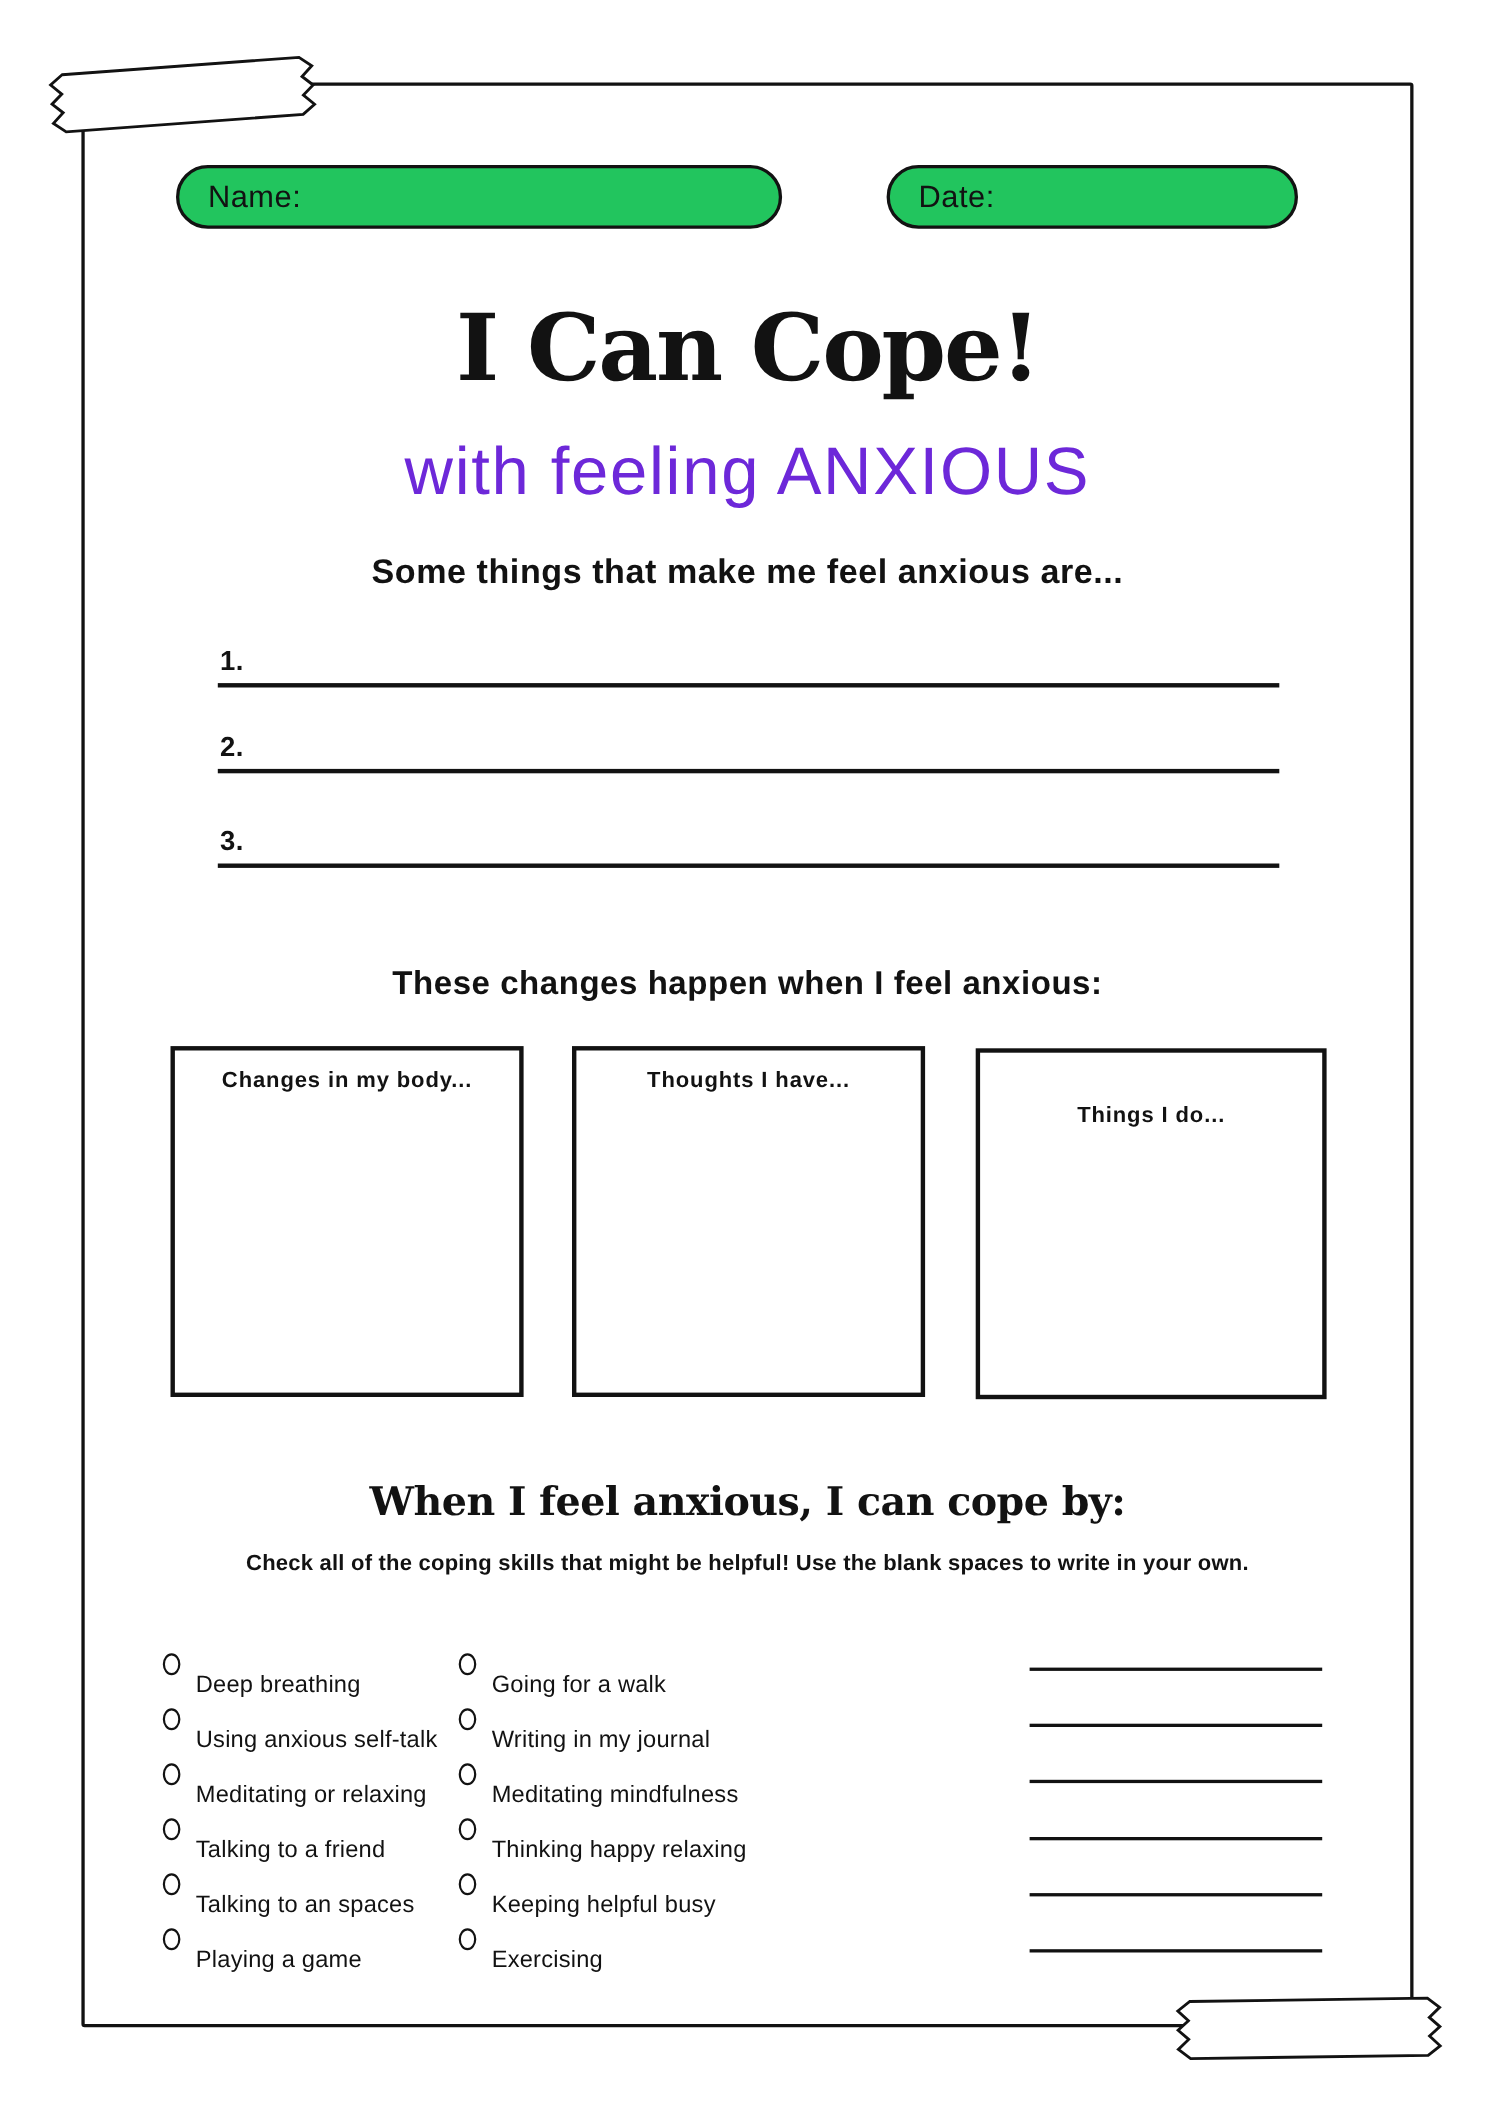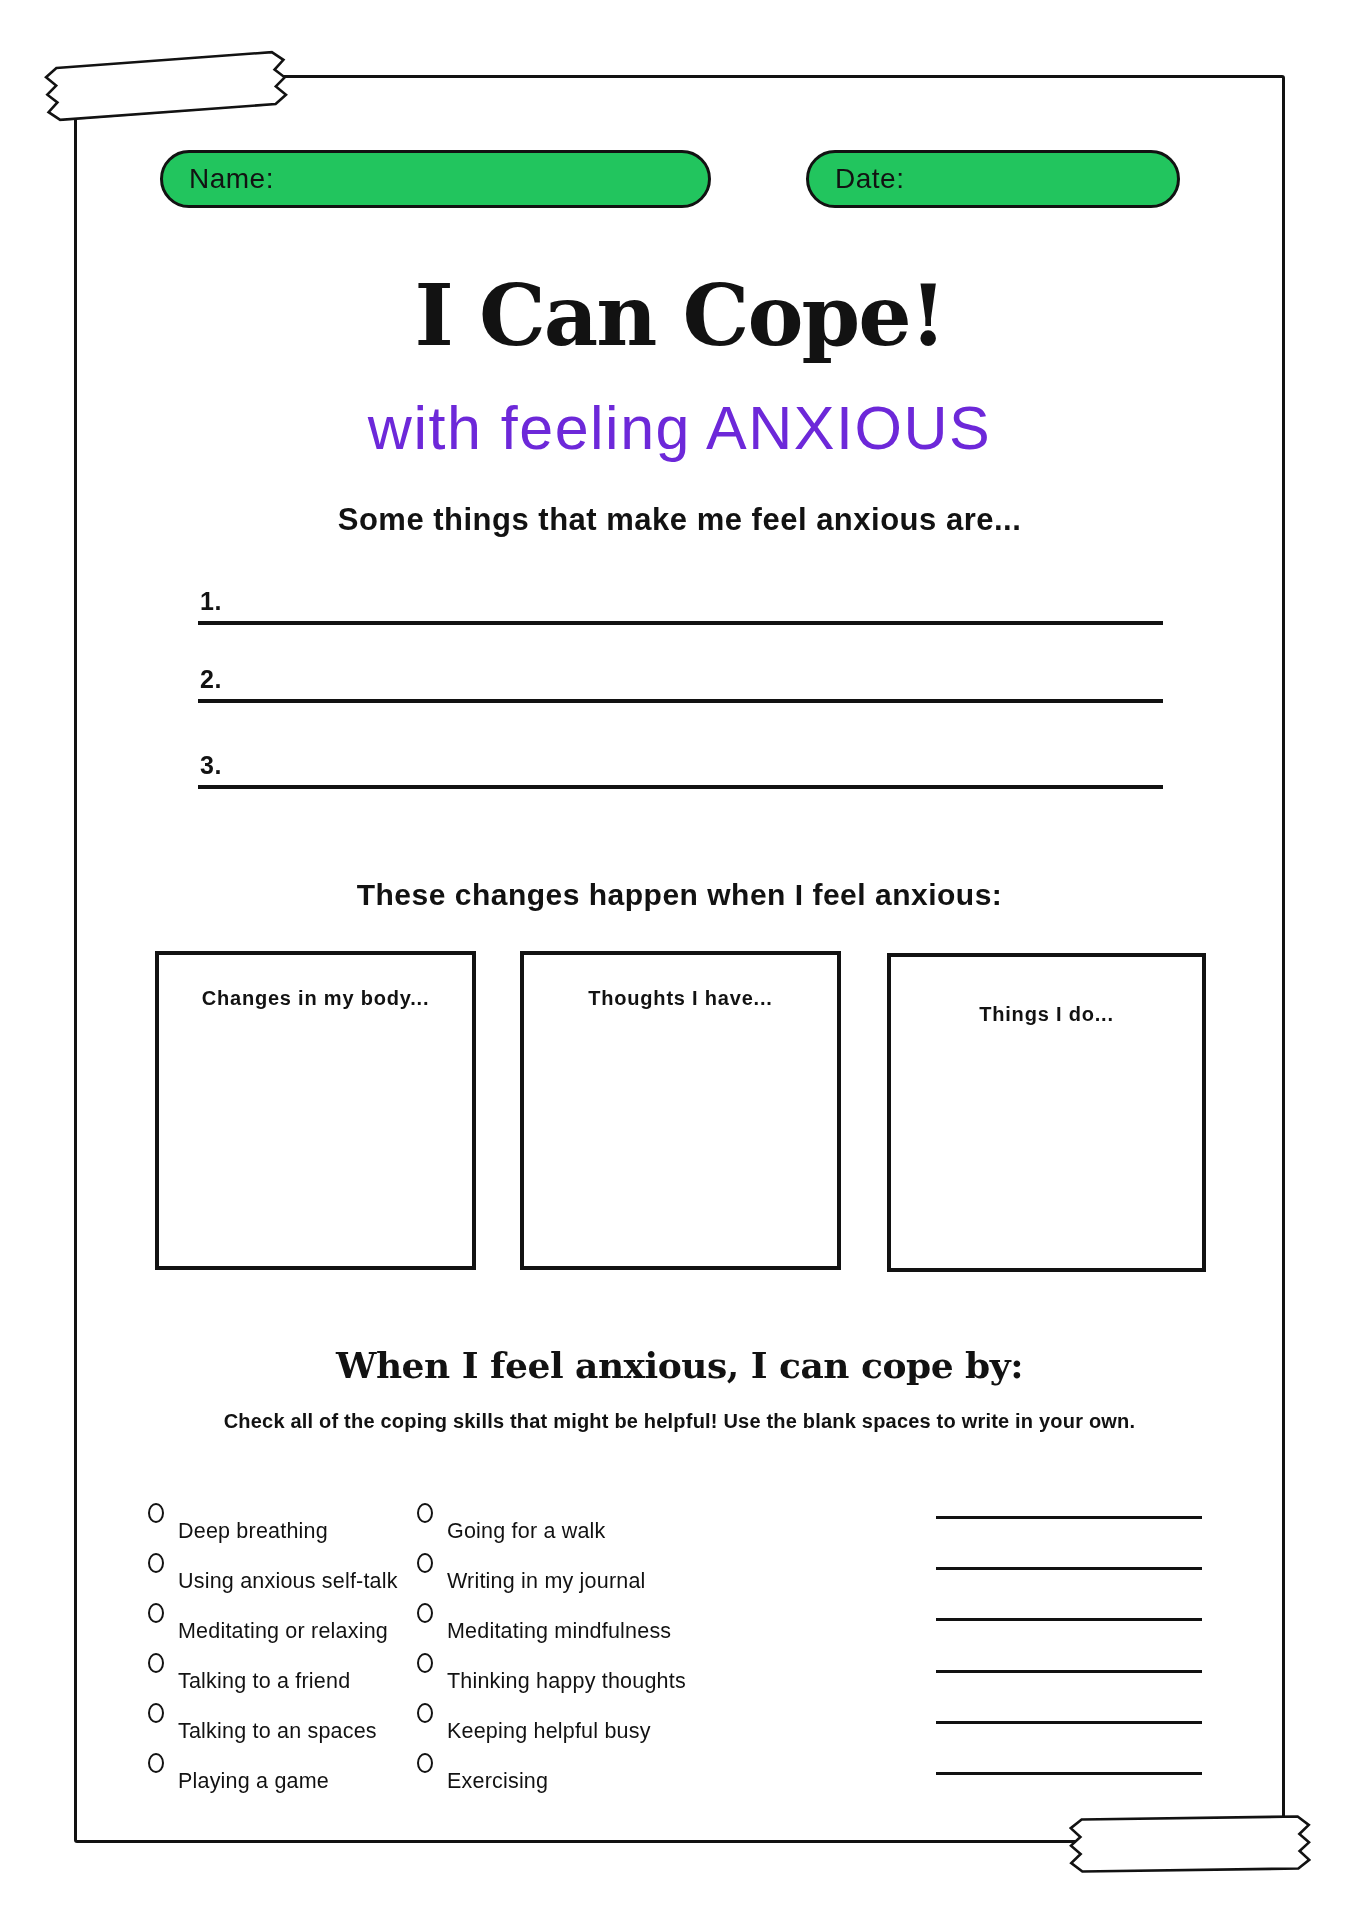--- a/index.html
+++ b/index.html
@@ -40,21 +40,21 @@
   .write-line:nth-child(2){top:661px;}
   .write-line:nth-child(3){top:747px;}
   .write-line .num{position:absolute;left:2px;bottom:5px;font-size:25px;font-weight:700;letter-spacing:.5px;}
 
   
   .box{position:absolute;top:951px;width:321px;height:319px;border:4px solid #121212;
        box-sizing:border-box;background:#fff;text-align:center;}
   .box:nth-child(1){left:155px;}
   .box:nth-child(2){left:520px;}
   .box:nth-child(3){left:887px;top:953px;width:319px;}
-  .box .box-label{display:block;padding-top:32px;font-size:20px;font-weight:700;letter-spacing:.8px;}
+  .box .box-label{display:block;padding-top:16px;font-size:20px;font-weight:700;letter-spacing:.8px;}
   .box:nth-child(3) .box-label{padding-top:46px;}
 
   
   .check-col{position:absolute;top:1488px;}
   #check-col1{left:148px;}
   #check-col2{left:417px;}
   .check-row{height:50px;display:flex;align-items:center;gap:14px;}
   .check-circle{width:16px;height:20px;border:2.5px solid #121212;border-radius:50%;
                 box-sizing:border-box;flex:0 0 auto;background:#fff;}
   .check-label{font-size:21.5px;letter-spacing:.2px;white-space:nowrap;margin-top:36px;}
@@ -148,21 +148,21 @@
       <div class="check-row">
         <span class="check-circle"></span>
         <span class="check-label">Writing in my journal</span>
       </div>
       <div class="check-row">
         <span class="check-circle"></span>
         <span class="check-label">Meditating mindfulness</span>
       </div>
       <div class="check-row">
         <span class="check-circle"></span>
-        <span class="check-label">Thinking happy thoughts</span>
+        <span class="check-label">Thinking happy relaxing</span>
       </div>
       <div class="check-row">
         <span class="check-circle"></span>
         <span class="check-label">Keeping helpful busy</span>
       </div>
       <div class="check-row">
         <span class="check-circle"></span>
         <span class="check-label">Exercising</span>
       </div>
     </div>

